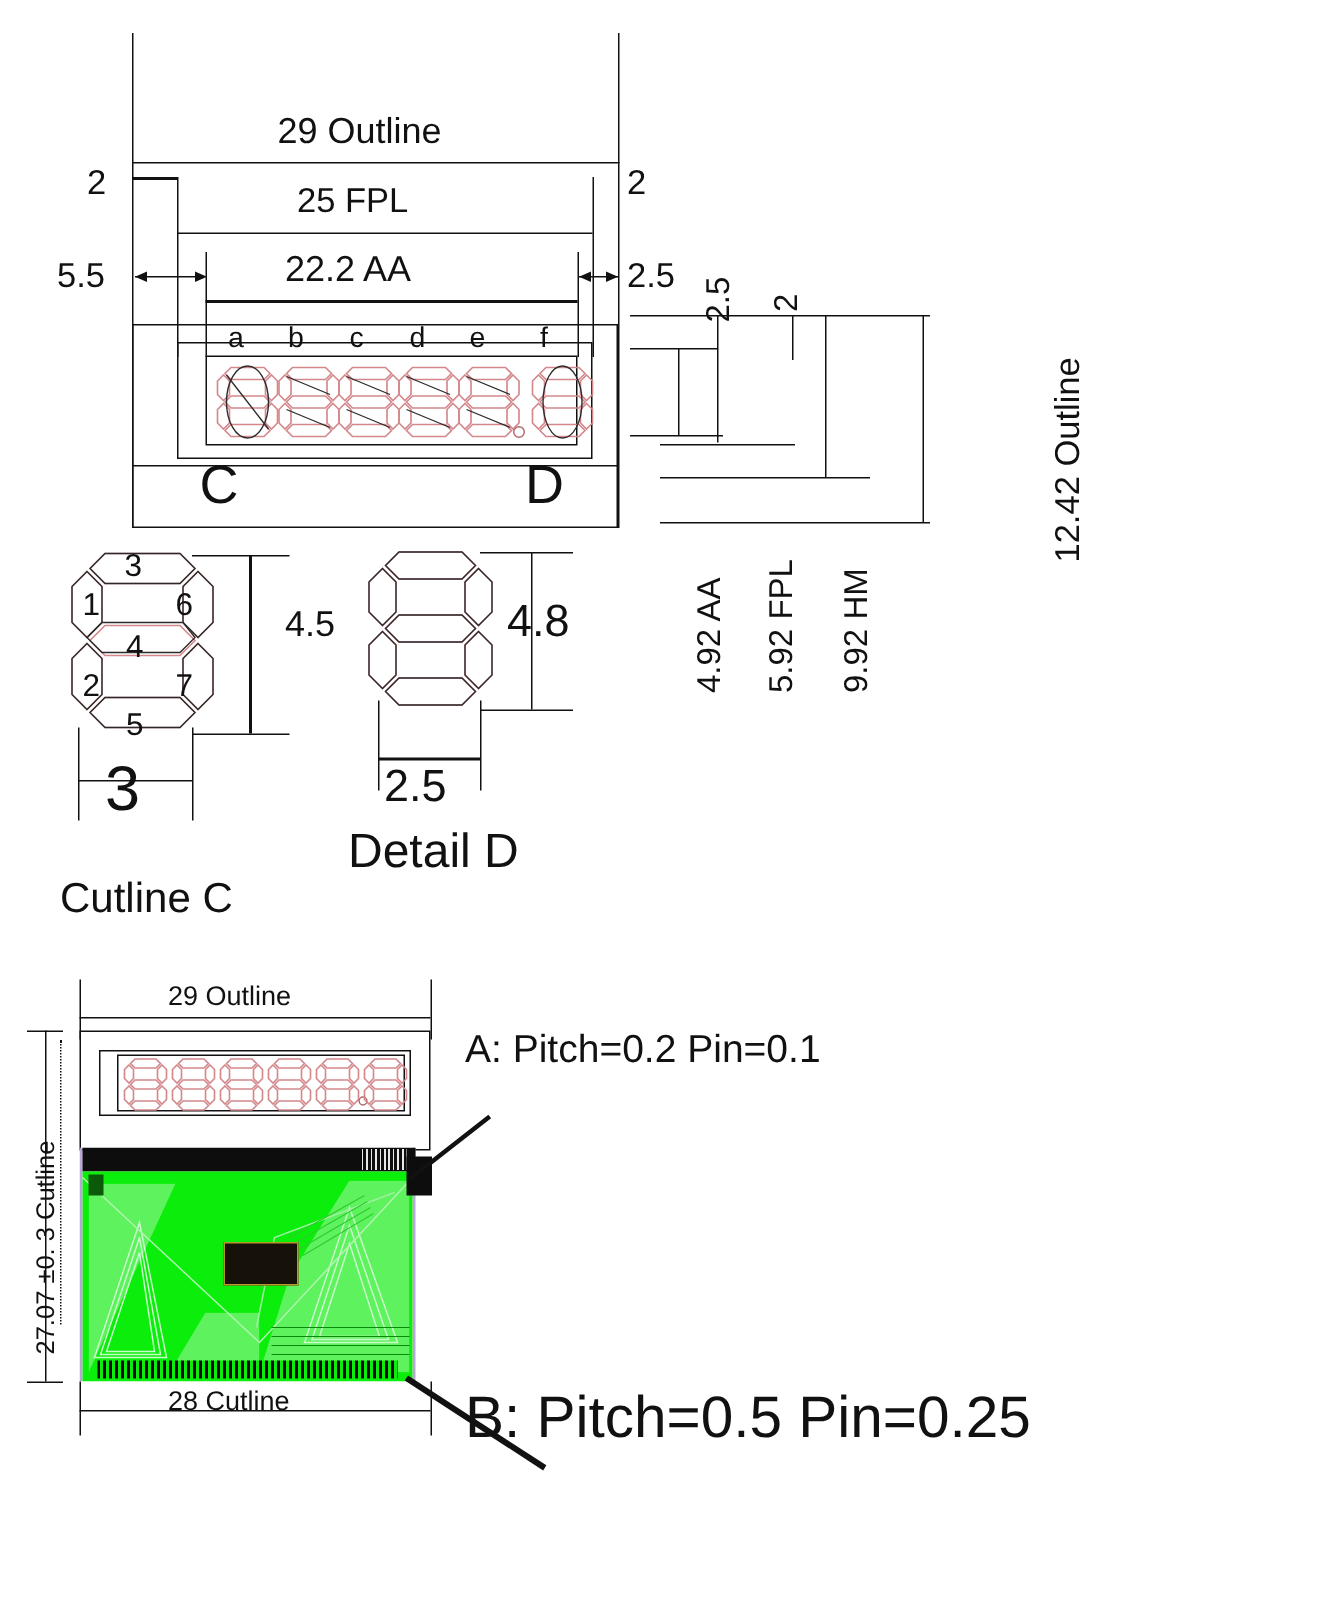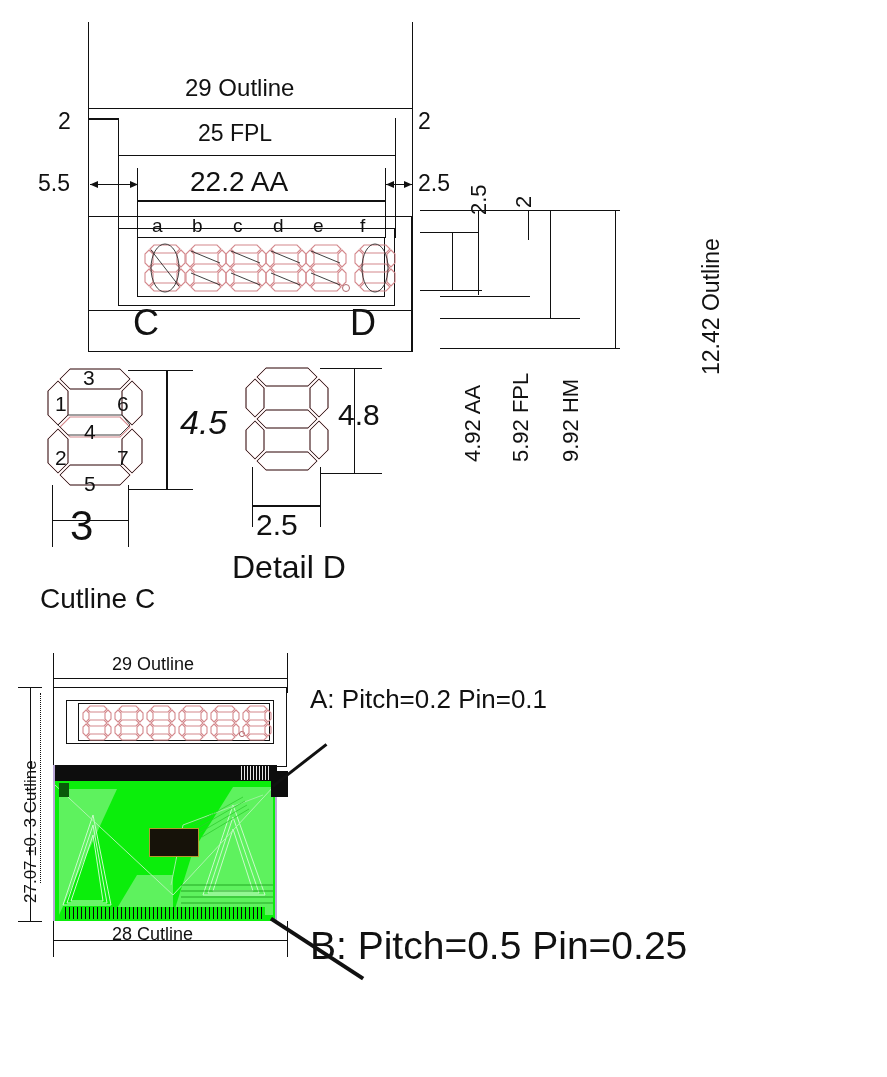--- a/index.html
+++ b/index.html
@@ -49,21 +49,21 @@
   <div class="ln vln" style="left:395px;top:118px;height:120px;"></div>
   <div class="ln hln" style="left:118px;top:155px;width:277px;"></div>
   <div class="ln hln2" style="left:88px;top:118px;width:30px;"></div>
   <div class="txt" style="left:198px;top:122px;font-size:23px;">25  FPL</div>
   <div class="txt" style="left:58px;top:110px;font-size:23px;">2</div>
   <div class="txt" style="left:418px;top:110px;font-size:23px;">2</div>
 
   <div class="ln vln" style="left:137px;top:168px;height:70px;"></div>
   <div class="ln vln" style="left:385px;top:168px;height:70px;"></div>
   <div class="ln hln2" style="left:137px;top:200px;width:248px;"></div>
-  <div class="txt" style="left:190px;top:168px;font-size:28px;">22.2  AA</div>
+  <div class="txt" style="left:190px;top:168px;font-size:24px;">22.2  AA</div>
 
   <div class="ln hln" style="left:90px;top:184px;width:46px;"></div>
   <svg class="abs" style="left:86px;top:178px;" width="56" height="14">
     <path d="M4,6.5 L12,3 L12,10 Z" fill="#111"></path>
       <path d="M52,6.5 L44,3 L44,10 Z" fill="#111"></path>
   </svg>
   <div class="txt" style="left:38px;top:172px;font-size:23px;">5.5</div>
 
   <div class="ln hln" style="left:386px;top:184px;width:26px;"></div>
   <svg class="abs" style="left:382px;top:178px;" width="34" height="14">
@@ -236,21 +236,21 @@
   <div class="txt" style="left:55px;top:38px;font-size:21px;">1</div>
   <div class="txt" style="left:117px;top:38px;font-size:21px;">6</div>
   <div class="txt" style="left:84px;top:66px;font-size:21px;">4</div>
   <div class="txt" style="left:55px;top:92px;font-size:21px;">2</div>
   <div class="txt" style="left:117px;top:92px;font-size:21px;">7</div>
   <div class="txt" style="left:84px;top:118px;font-size:21px;">5</div>
 
   <div class="ln hln" style="left:128px;top:15px;width:65px;"></div>
   <div class="ln hln" style="left:128px;top:134px;width:65px;"></div>
   <div class="ln vln2" style="left:166px;top:15px;height:119px;"></div>
-  <div class="txt" style="left:180px;top:50px;font-size:34px;font-style:italic;">4.5</div>
+  <div class="txt" style="left:190px;top:50px;font-size:24px;">4.5</div>
 
   <div class="ln vln" style="left:52px;top:130px;height:62px;"></div>
   <div class="ln vln" style="left:128px;top:130px;height:62px;"></div>
   <div class="ln hln" style="left:52px;top:165px;width:76px;"></div>
   <div class="txt" style="left:70px;top:150px;font-size:42px;">3</div>
 </div>
 
 <div class="abs" style="left:230px;top:355px;width:200px;height:210px;">
   <div class="seg7" style="left:18px;top:8px;">
     <svg width="80" height="108" viewBox="0 0 80 108">

